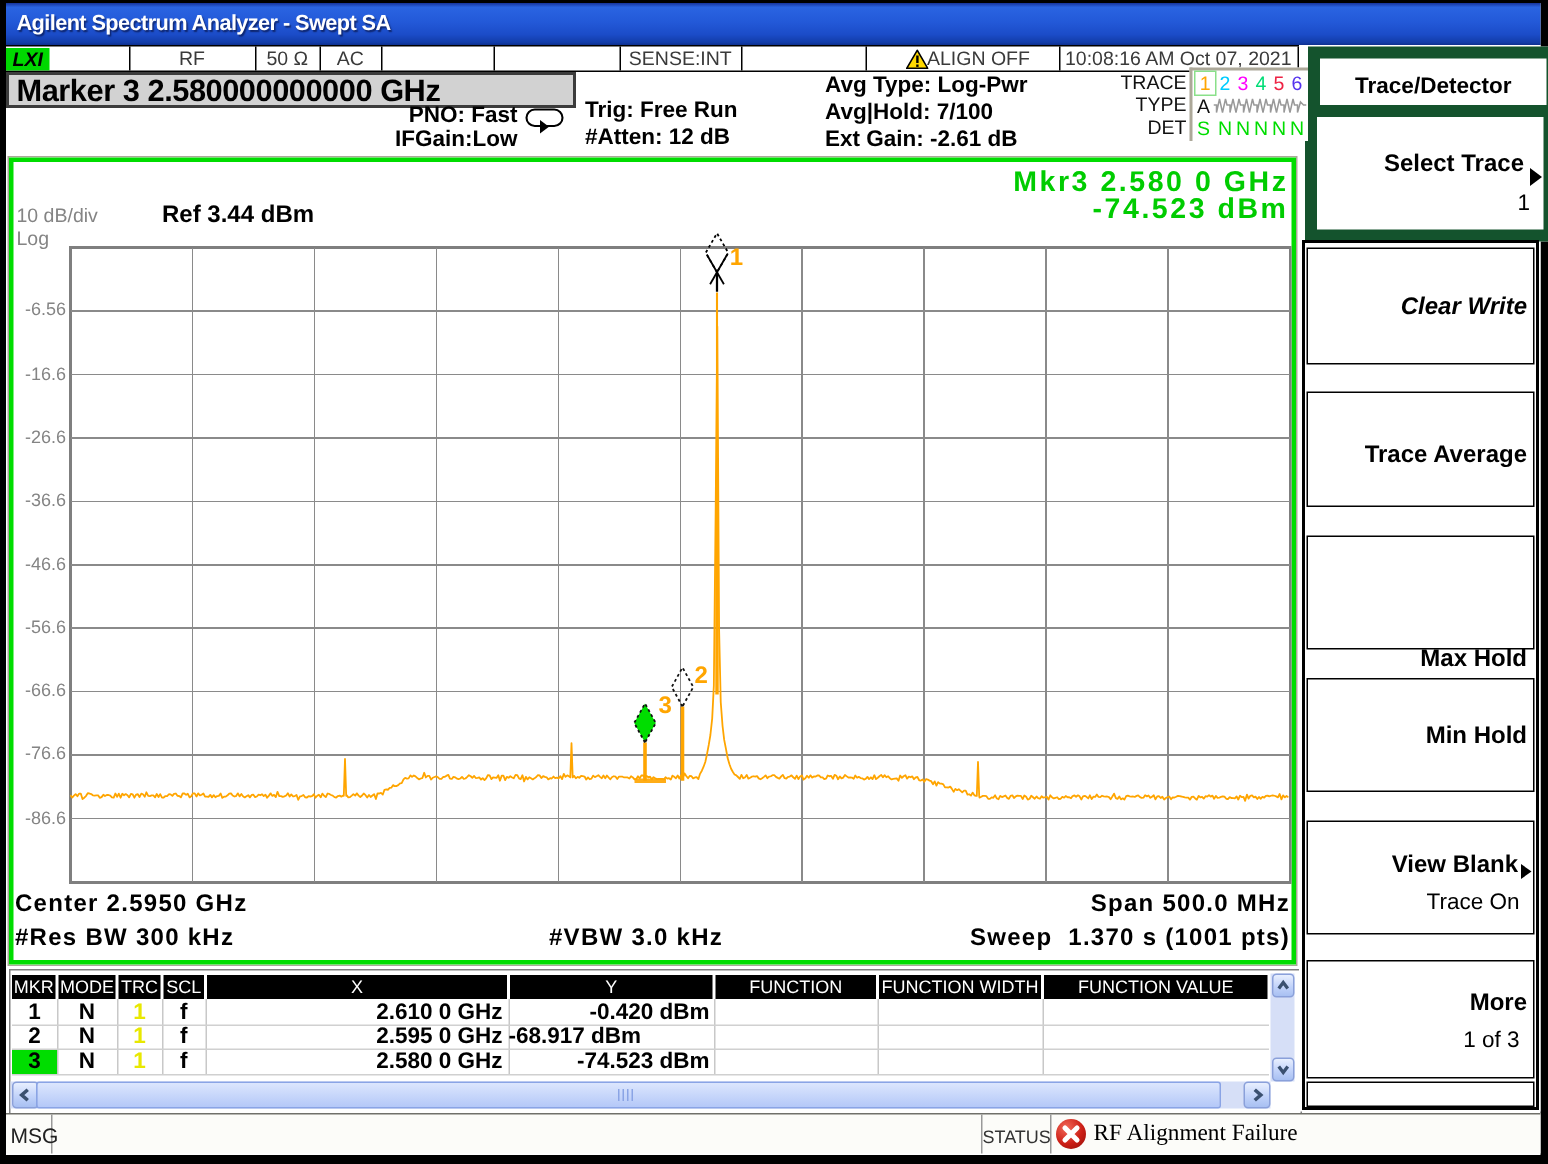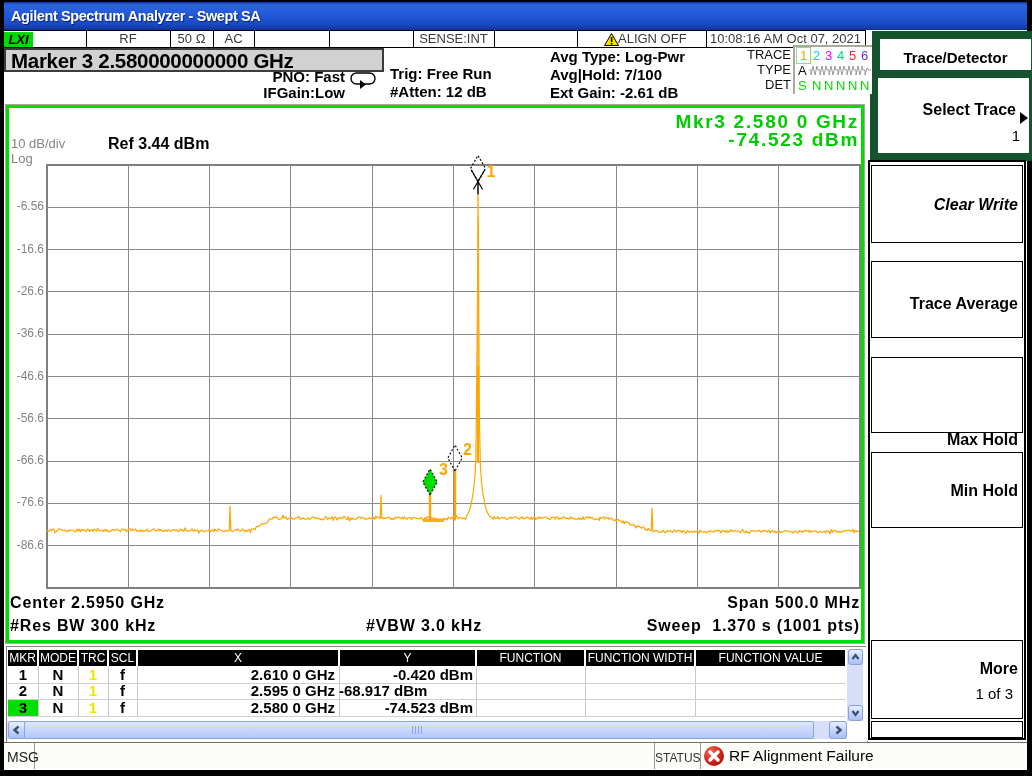--- a/index.html
+++ b/index.html
@@ -238,21 +238,21 @@
   <div id="msgbar">
   <div style="position:absolute;left:30px;top:0;width:1px;height:26px;background:#999;"></div>
   <div style="position:absolute;left:650px;top:0;width:1px;height:26px;background:#999;"></div>
   <div style="position:absolute;left:696px;top:0;width:1px;height:26px;background:#999;"></div>
   <div style="position:absolute;left:3px;top:6px;font-size:14px;color:#222;">MSG</div>
   <div style="position:absolute;left:651px;top:8px;width:45px;text-align:right;font-size:12px;color:#333;">STATUS</div>
   <div style="position:absolute;left:700px;top:3px;width:20px;height:20px;border-radius:50%;background:radial-gradient(circle at 35% 30%,#f26a5a,#cc1f16 55%,#8f0e08);"></div>
   <svg style="position:absolute;left:700px;top:3px;" width="20" height="20" viewBox="0 0 20 20">
           <path d="M6,6 L14,14 M14,6 L6,14" stroke="#fff" stroke-width="3.4" stroke-linecap="round"></path>
         </svg>
-  <div style="position:absolute;left:725px;top:4px;font-size:15.5px;color:#000;">RF Alignment Failure</div>
+  <div style="position:absolute;left:725px;top:4px;font-size:15.5px;color:#000;font-family:Liberation Serif, serif;">RF Alignment Failure</div>
 </div>
 </div>
 <div id="menu">
   <div class="btn" style="left:6px;top:1px;width:151px;height:32px;">
     <div style="position:absolute;left:0;top:10px;width:100%;text-align:center;font-size:15px;font-weight:bold;">Trace/Detector</div>
   </div>
   <div class="btn" style="left:4px;top:40px;width:151px;height:75px;">
     <div class="btxt" style="right:13px;top:23px;">Select Trace</div>
     <div class="arr" style="top:34px;"></div>
     <div class="bsub" style="top:49px;">1</div>
@@ -263,20 +263,25 @@
         </div>
     <div class="gcell" style="top:99px;height:75px;">
           <div class="btxt" style="right:4px;top:33px;">Trace Average</div>
         </div>
     <div class="gcell" style="top:195px;height:74px;">
           <div class="btxt" style="right:4px;top:29px;margin-top:44px;">Max Hold</div>
         </div>
     <div class="gcell" style="top:290px;height:74px;">
           <div class="btxt" style="right:4px;top:29px;">Min Hold</div>
         </div>
+    <div class="gcell" style="top:385px;height:74px;">
+      <div class="btxt" style="right:10px;top:20px;">View Blank</div>
+      <div class="arr" style="top:28px;border-left-width:7px;border-top-width:5px;border-bottom-width:5px;"></div>
+      <div class="bsub" style="top:45px;">Trace On</div>
+    </div>
     <div class="gcell" style="top:478px;height:77px;">
       <div class="btxt" style="right:4px;top:19px;">More</div>
       <div class="bsub" style="top:44px;">1 of 3</div>
     </div>
     <div class="gcell" style="top:559px;height:15px;"></div>
   </div>
 </div>
 </div>
 
 </body></html>

